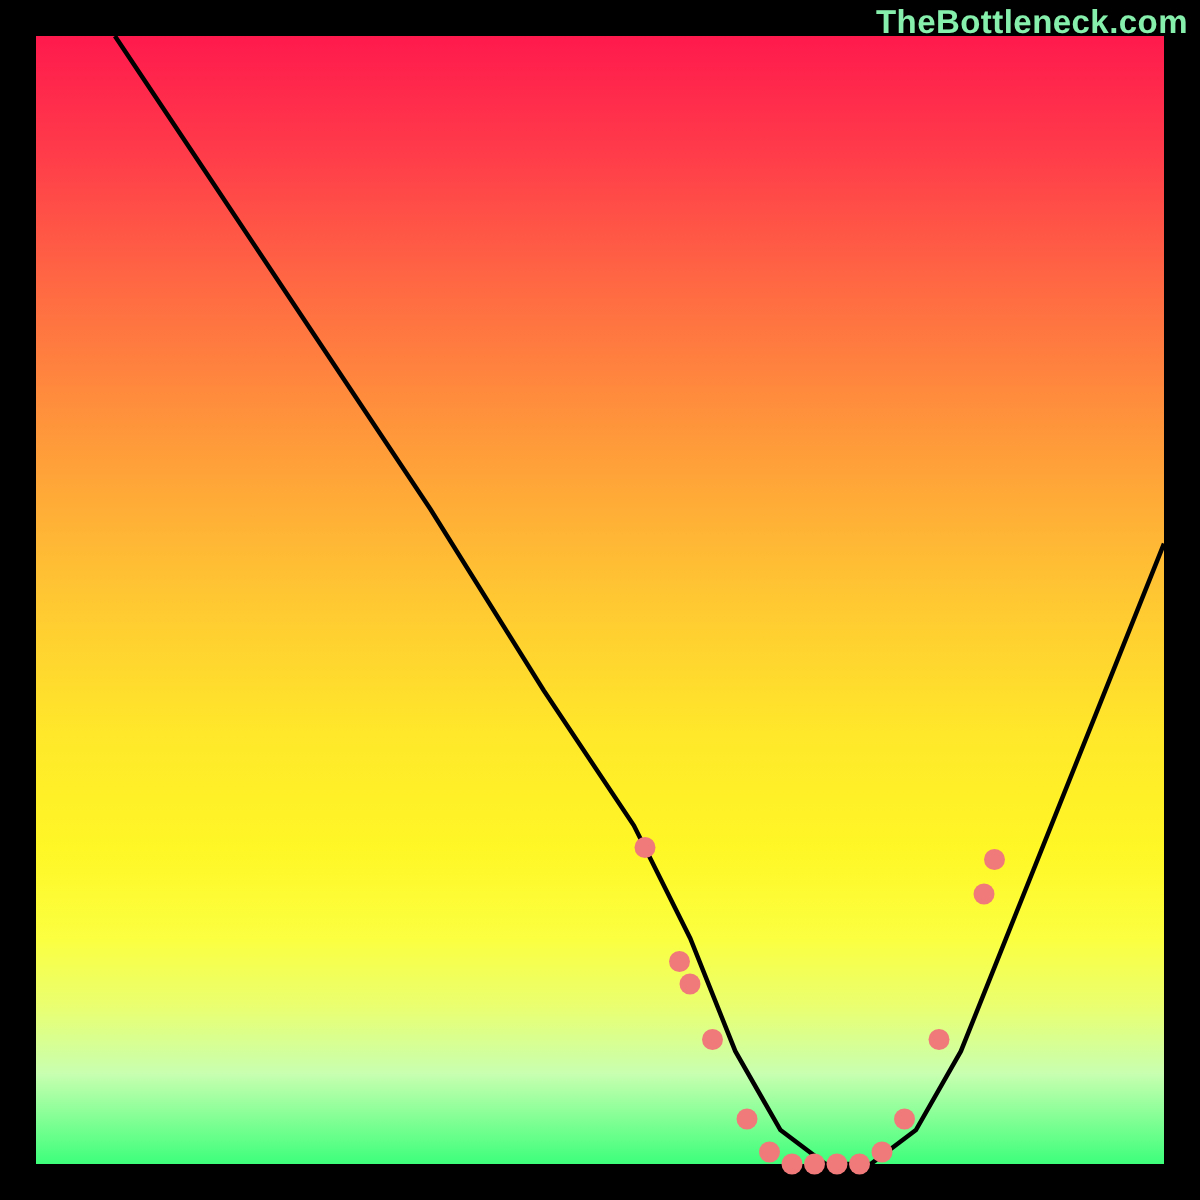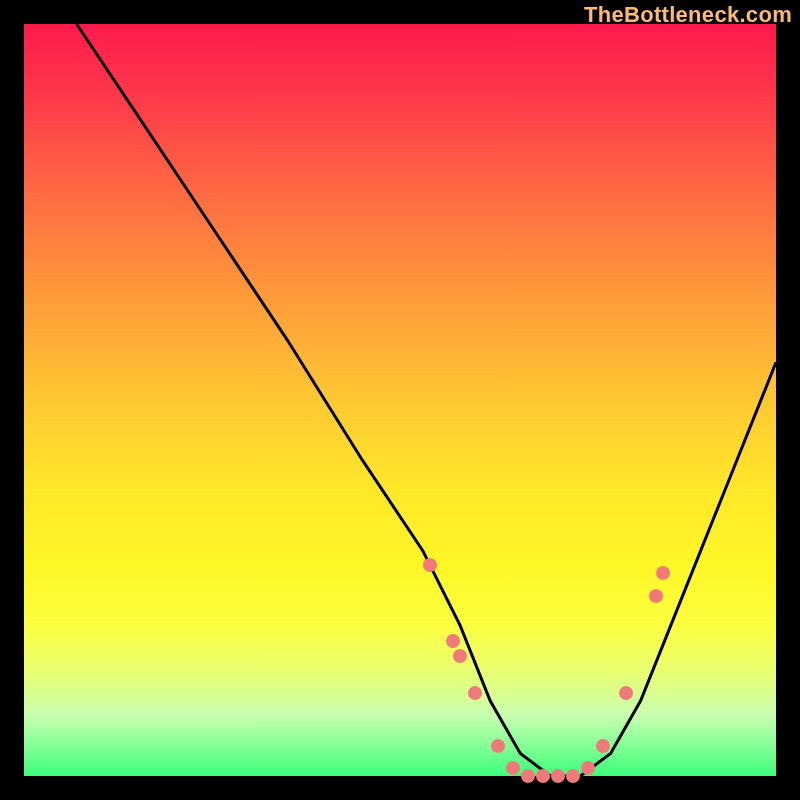--- a/index.html
+++ b/index.html
@@ -23,21 +23,21 @@
       #c8ffb0 92%,
       #3dff7a 100%);
   }
   .watermark {
     position: absolute;
     top: 2px;
     right: 8px;
     font-family: Arial, Helvetica, sans-serif;
     font-size: 22px;
     font-weight: 600;
-    color: #fdba74;
+    color: #86efac;
     letter-spacing: 0.3px;
   }
   svg.curve {
     position: absolute;
     left: 24px;
     top: 24px;
     width: 752px;
     height: 752px;
     overflow: visible;
   }

